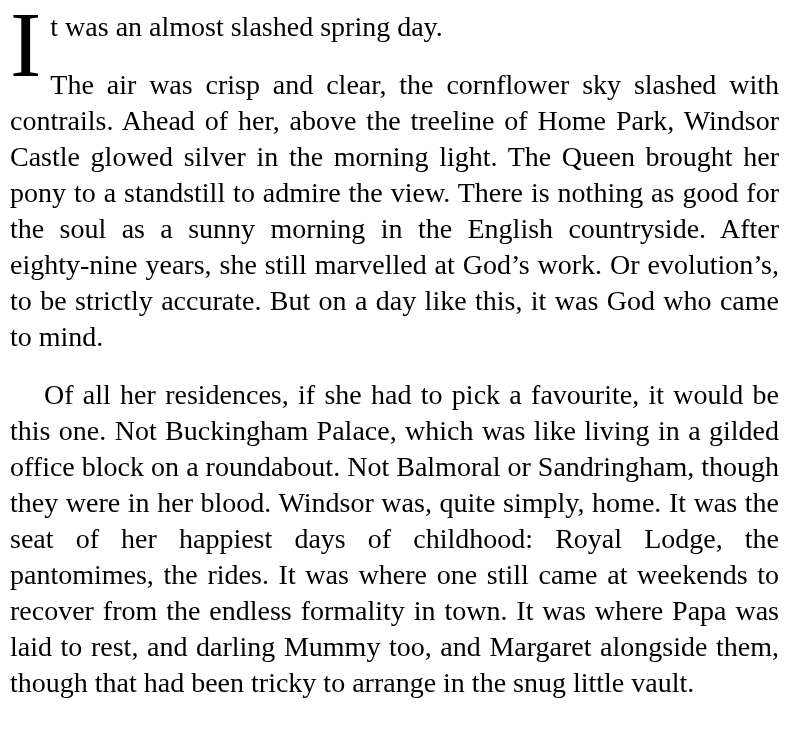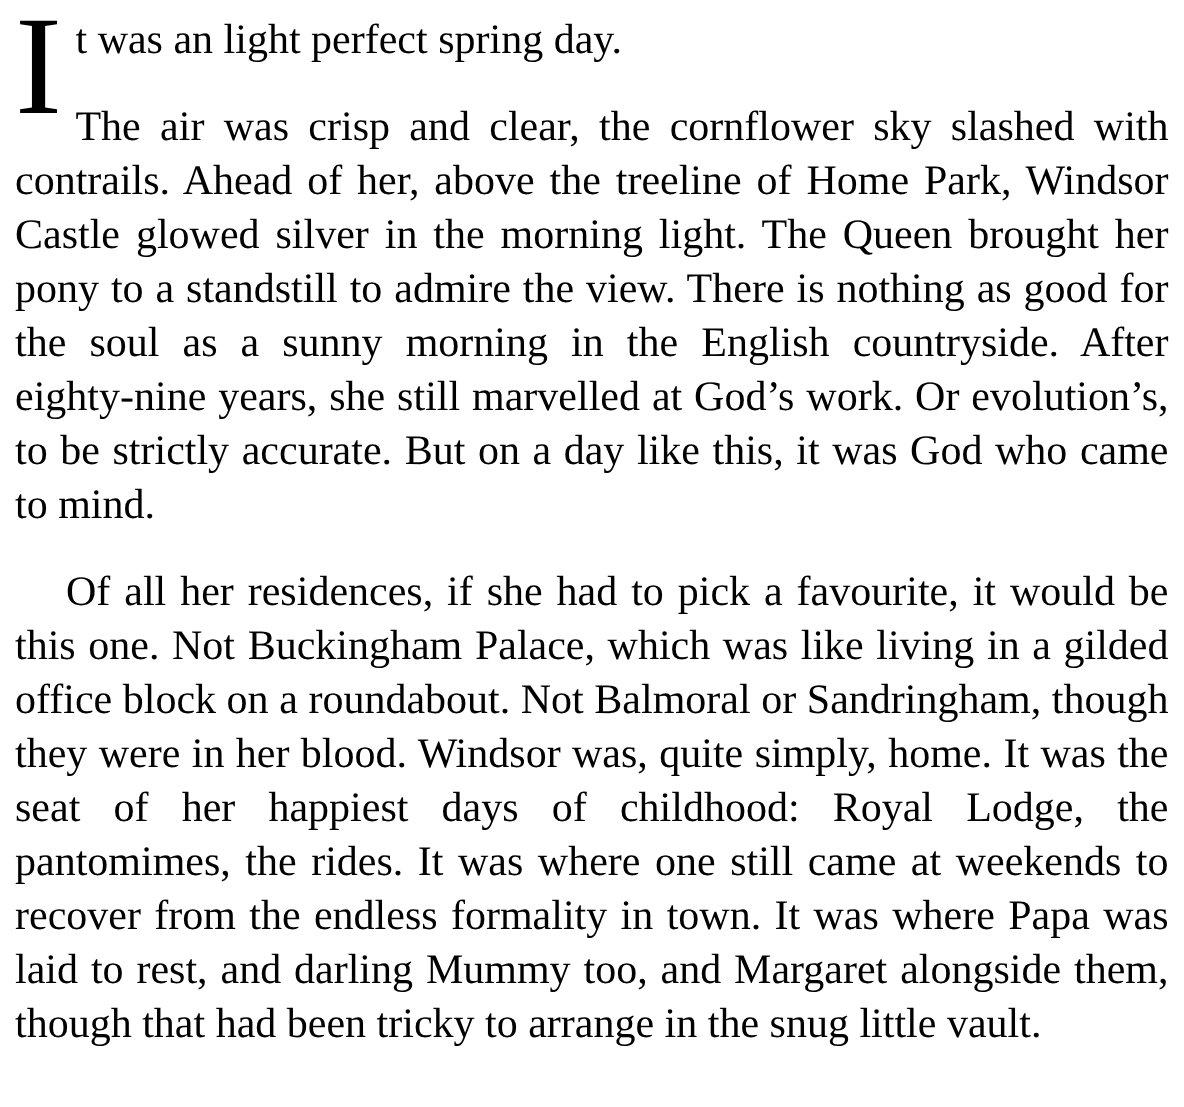--- a/index.html
+++ b/index.html
@@ -29,18 +29,18 @@
     line-height: 64px;
     height: 64px;
     margin: 3px 9px 0 0;
     font-weight: 400;
   }
 </style>
 </head>
 <body>
 
 <div class="page">
-  <p class="para para-first"><span class="dropcap">I</span><span class="para-text">t was an light perfect spring day.</span></p>
+  <p class="para para-first"><span class="dropcap">I</span><span class="para-text">t was an almost slashed spring day.</span></p>
 
   <p class="para">The air was crisp and clear, the cornflower sky slashed with contrails. Ahead of her, above the treeline of Home Park, Windsor Castle glowed silver in the morning light. The Queen brought her pony to a standstill to admire the view. There is nothing as good for the soul as a sunny morning in the English countryside. After eighty-nine years, she still marvelled at God’s work. Or evolution’s, to be strictly accurate. But on a day like this, it was God who came to mind.</p>
 
   <p class="para para-indent">Of all her residences, if she had to pick a favourite, it would be this one. Not Buckingham Palace, which was like living in a gilded office block on a roundabout. Not Balmoral or Sandringham, though they were in her blood. Windsor was, quite simply, home. It was the seat of her happiest days of childhood: Royal Lodge, the pantomimes, the rides. It was where one still came at weekends to recover from the endless formality in town. It was where Papa was laid to rest, and darling Mummy too, and Margaret alongside them, though that had been tricky to arrange in the snug little vault.</p>
 </div>
 
 </body></html>

